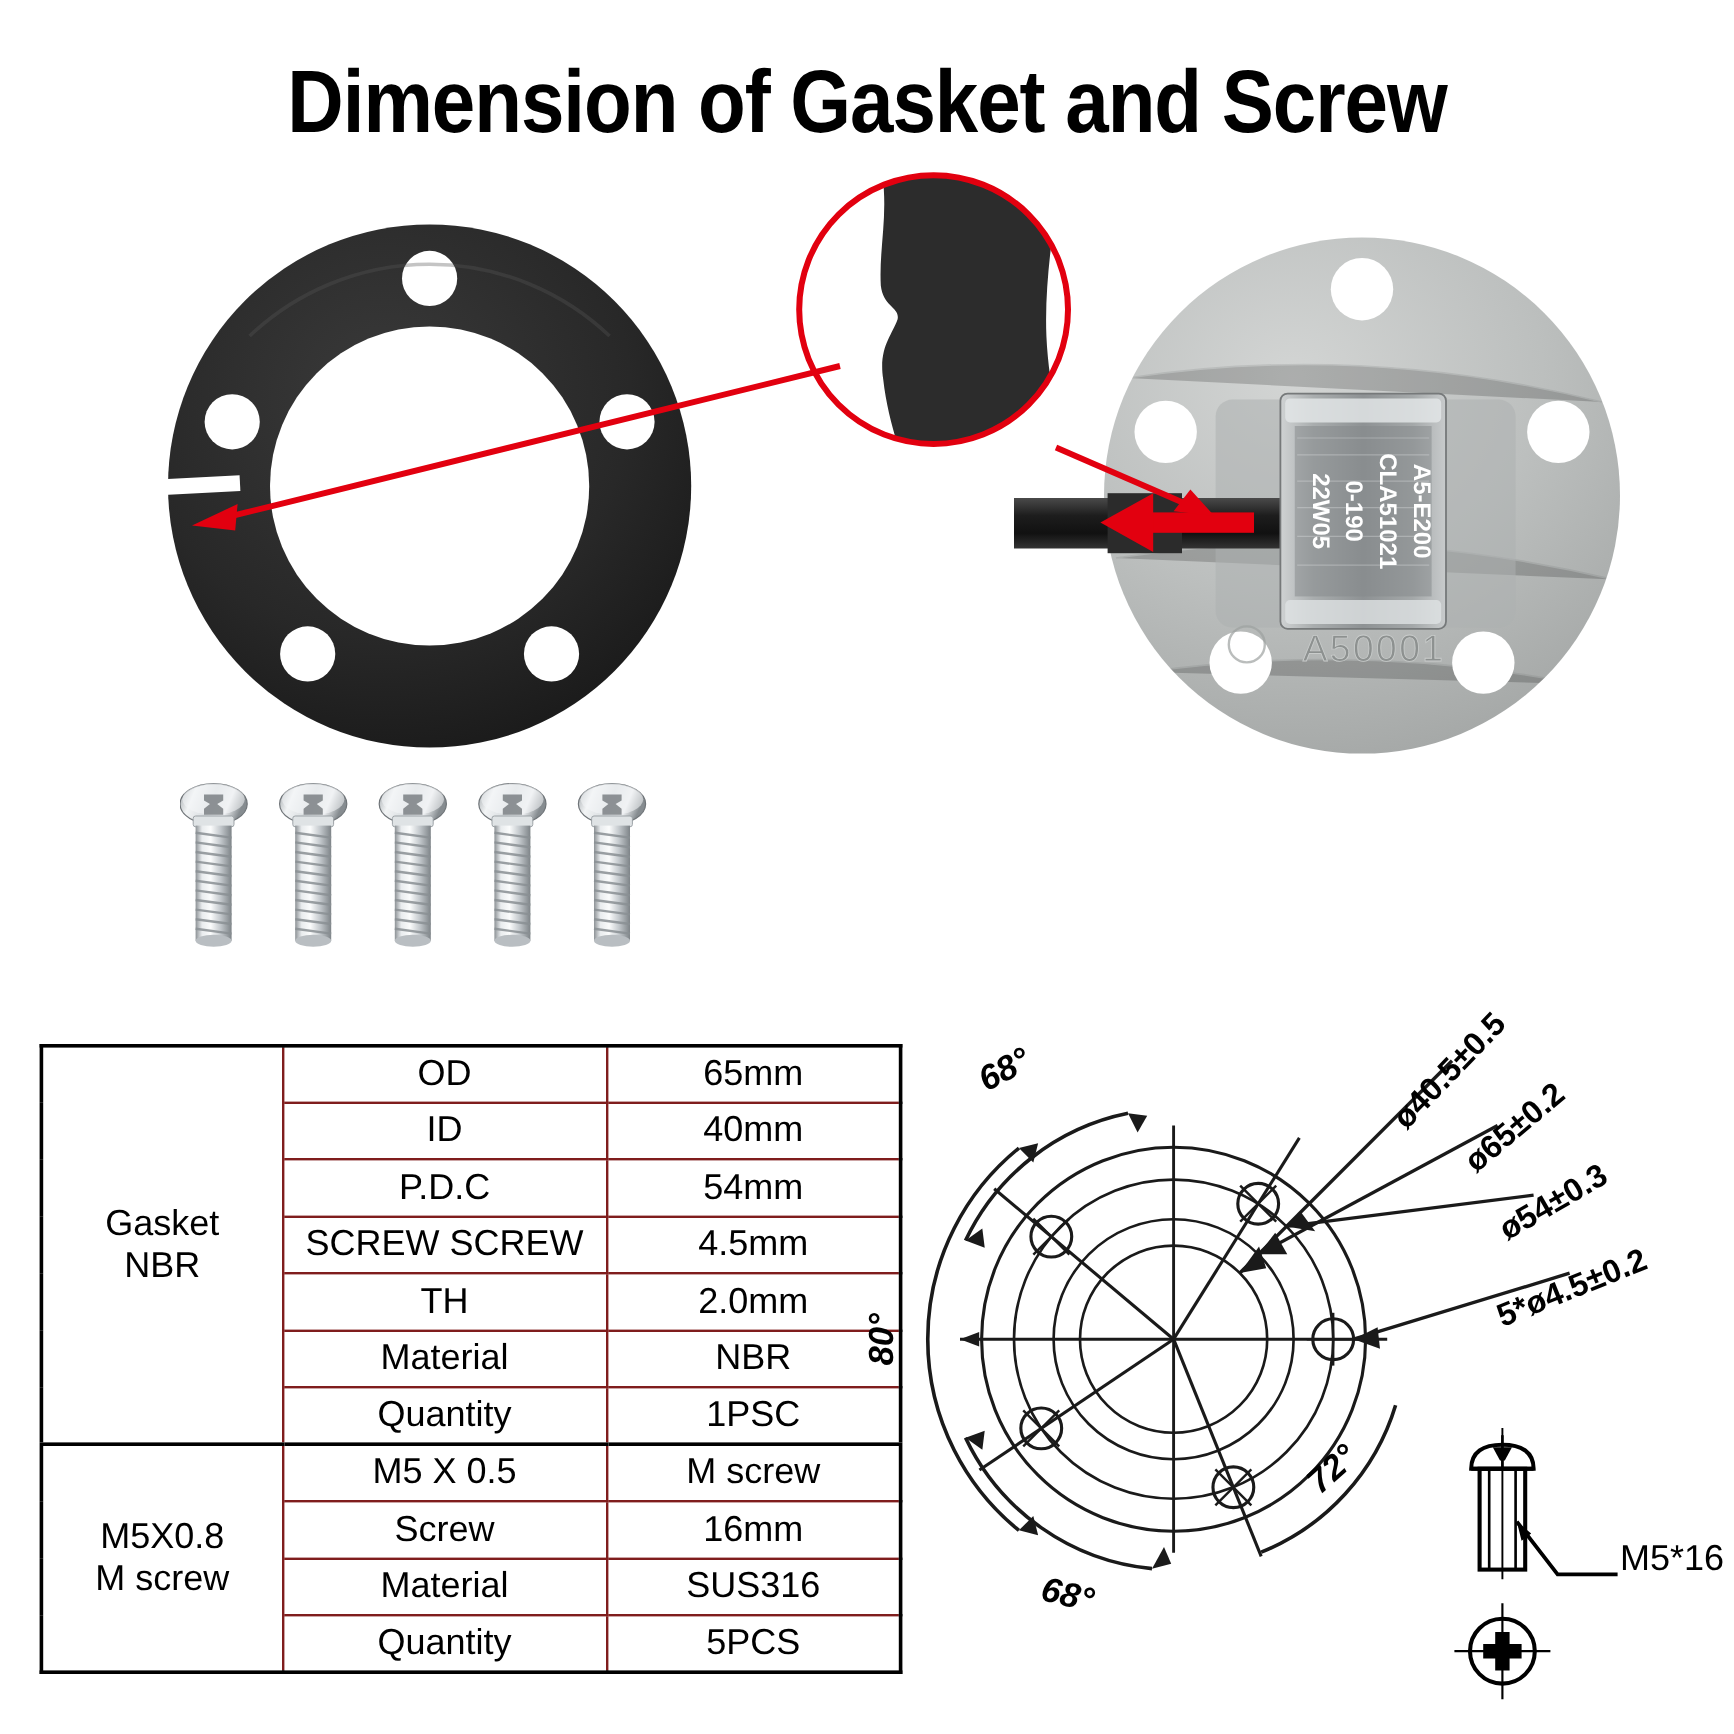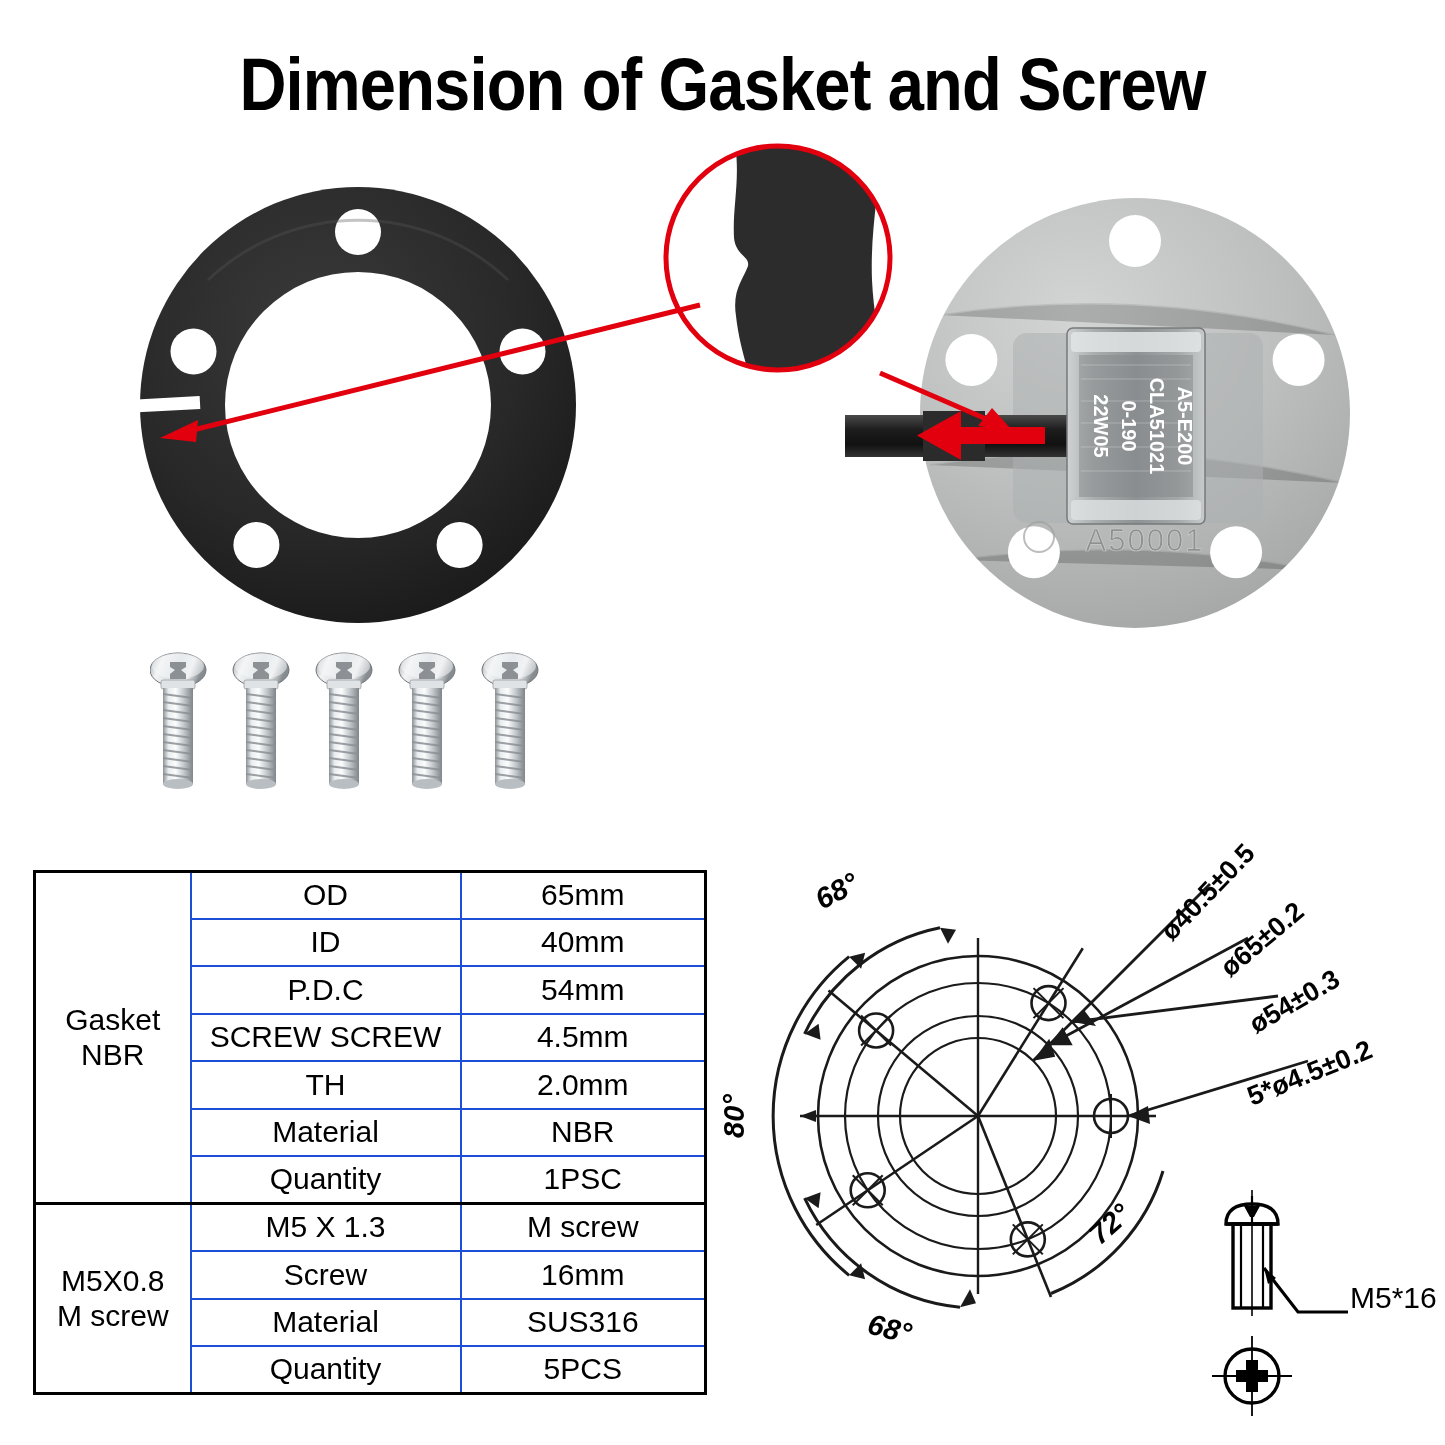--- a/index.html
+++ b/index.html
@@ -41,30 +41,30 @@
   
   #spec-table {
     position: absolute;
     left: 33px; top: 870px;
     width: 660px; height: 525px;
     border-collapse: collapse;
     border: 3px solid #000;
     table-layout: fixed;
   }
   #spec-table td {
-    border: 2px solid #1d4ed8;
+    border: 2px solid #7f1d1d;
     text-align: center;
     vertical-align: middle;
     font-size: 30px;
     color: #000;
     padding: 0;
     line-height: 1.15;
     height: 43.5px;
   }
-  #spec-table td.group-cell { width: 156px; font-size: 30px; }
+  #spec-table td.group-cell { width: 201px; font-size: 30px; }
   #spec-table td.key-cell   { width: 270px; }
   #spec-table td.val-cell   { width: 245px; }
   .thick-top { border-top: 3px solid #000 !important; }
 
   #cad-drawing {
     position: absolute;
     left: 700px; top: 838px;
     width: 745px; height: 580px;
   }
 </style>
@@ -315,21 +315,21 @@
     <tr>
       <td class="key-cell">Quantity</td>
       <td class="val-cell">1PSC</td>
     </tr>
 
     <tr>
       <td class="group-cell thick-top" rowspan="4">
         <span>M5X0.8</span><br>
         <span>M screw</span>
       </td>
-      <td class="key-cell thick-top">M5 X 1.3</td>
+      <td class="key-cell thick-top">M5 X 0.5</td>
       <td class="val-cell thick-top">M screw</td>
     </tr>
     <tr>
       <td class="key-cell">Screw</td>
       <td class="val-cell">16mm</td>
     </tr>
     <tr>
       <td class="key-cell">Material</td>
       <td class="val-cell">SUS316</td>
     </tr>

